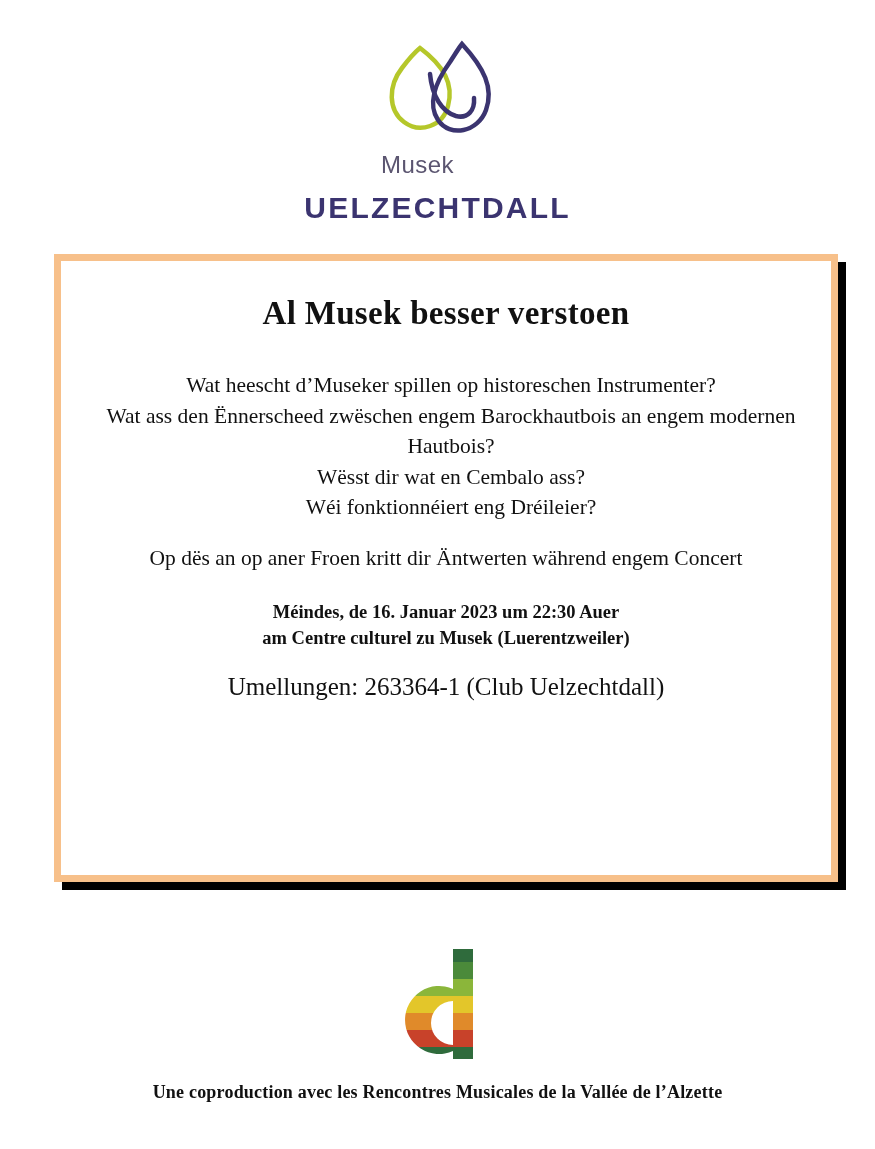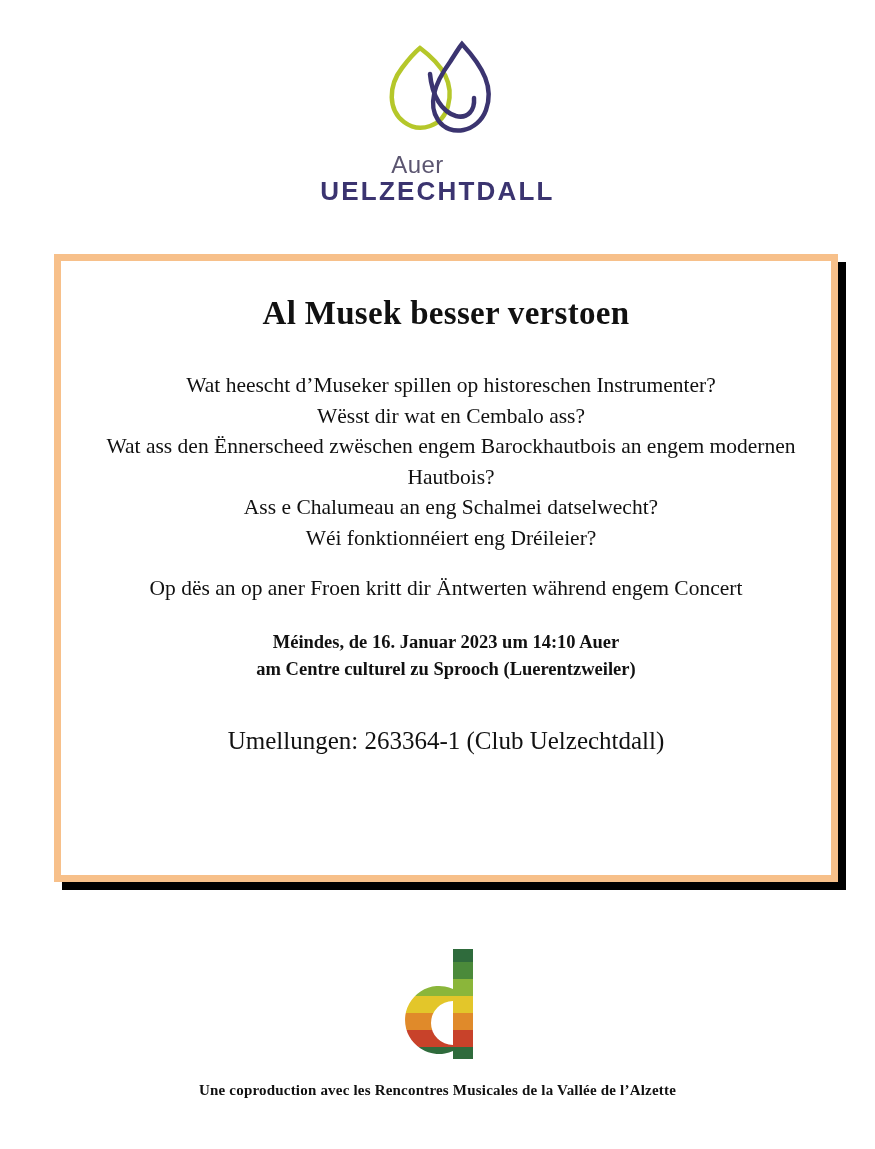--- a/index.html
+++ b/index.html
@@ -48,26 +48,26 @@
   .logo-club {
     font-family: "Liberation Sans", sans-serif;
     font-size: 24px;
     color: #5b5570;
     letter-spacing: 0.5px;
     display: block;
     margin-left: -40px;
   }
   .logo-name {
     font-family: "Liberation Sans", sans-serif;
-    font-size: 26px;
+    font-size: 30px;
     font-weight: bold;
     color: #3b3470;
     letter-spacing: 2.2px;
     display: block;
-    margin-top: 1px;
+    margin-top: 15px;
   }
 
   
   .frame-shadow {
     position: absolute;
     left: 52px;
     top: 262px;
     width: 784px;
     height: 628px;
     background: #000000;
@@ -123,21 +123,21 @@
   }
 
   .when {
     margin-top: 26px;
     font-weight: bold;
     font-size: 18.5px;
     line-height: 1.45;
   }
 
   .signup {
-    margin-top: 44px;
+    margin-top: 21px;
     font-size: 25px;
   }
 
   
   .bottom-logo {
     position: absolute;
     left: 0;
     top: 945px;
     width: 855px;
     display: flex;
@@ -148,64 +148,63 @@
   }
 
   .footer {
     position: absolute;
     left: 0;
     top: 1082px;
     width: 855px;
     text-align: center;
     font-family: "Liberation Serif", serif;
     font-weight: bold;
-    font-size: 15px;
+    font-size: 18px;
     letter-spacing: 0.2px;
   }
 </style>
 </head>
 <body>
 
 <div class="page">
 
   <div class="logo-block">
     <svg class="logo-mark" viewBox="0 0 160 130">
 
       <path d="M62 20 C 86 38, 96 56, 90 78 C 85 98, 62 106, 46 94 C 30 82, 30 58, 44 40 C 50 32, 56 25, 62 20 Z" fill="none" stroke="#b5c72a" stroke-width="4.5"></path>
 
       <path d="M104 16 C 126 40, 136 60, 128 82 C 120 104, 92 110, 80 92 C 70 77, 76 56, 92 34 C 96 28, 100 21, 104 16 Z" fill="none" stroke="#3b3470" stroke-width="4.5"></path>
 
       <path d="M72 46 C 74 68, 84 84, 98 88 C 110 91, 117 82, 116 70" fill="none" stroke="#3b3470" stroke-width="4.5" stroke-linecap="round"></path>
     </svg>
     <div class="logo-text">
-      <span class="logo-club">Auer</span>
+      <span class="logo-club">Musek</span>
       <span class="logo-name">UELZECHTDALL</span>
     </div>
   </div>
 
   <div class="frame-shadow"></div>
   <div class="frame">
     <div class="frame-inner">
 
       <div class="poster-title">Al Musek besser verstoen</div>
 
       <div class="questions">
         <span class="q">Wat heescht d’Museker spillen op historeschen Instrumenter?</span>
+        <span class="q">Wat ass den Ënnerscheed zwëschen engem Barockhautbois an engem modernen Hautbois?</span>
         <span class="q">Wësst dir wat en Cembalo ass?</span>
-        <span class="q">Wat ass den Ënnerscheed zwëschen engem Barockhautbois an engem modernen Hautbois?</span>
-        <span class="q">Ass e Chalumeau an eng Schalmei datselwecht?</span>
         <span class="q">Wéi fonktionnéiert eng Dréileier?</span>
       </div>
 
       <div class="invite">Op dës an op aner Froen kritt dir Äntwerten während engem Concert</div>
 
 
       <div class="when">
-        <div>Méindes, de 16. Januar 2023 um 14:10 Auer</div>
-        <div>am Centre culturel zu Sprooch (Luerentzweiler)</div>
+        <div>Méindes, de 16. Januar 2023 um 22:30 Auer</div>
+        <div>am Centre culturel zu Musek (Luerentzweiler)</div>
       </div>
 
       <div class="signup">Umellungen: 263364-1 (Club Uelzechtdall)</div>
     </div>
   </div>
 
   <div class="bottom-logo">
     <svg width="110" height="118" viewBox="0 0 110 118">
       <defs>
         <clipPath id="noteClip">

